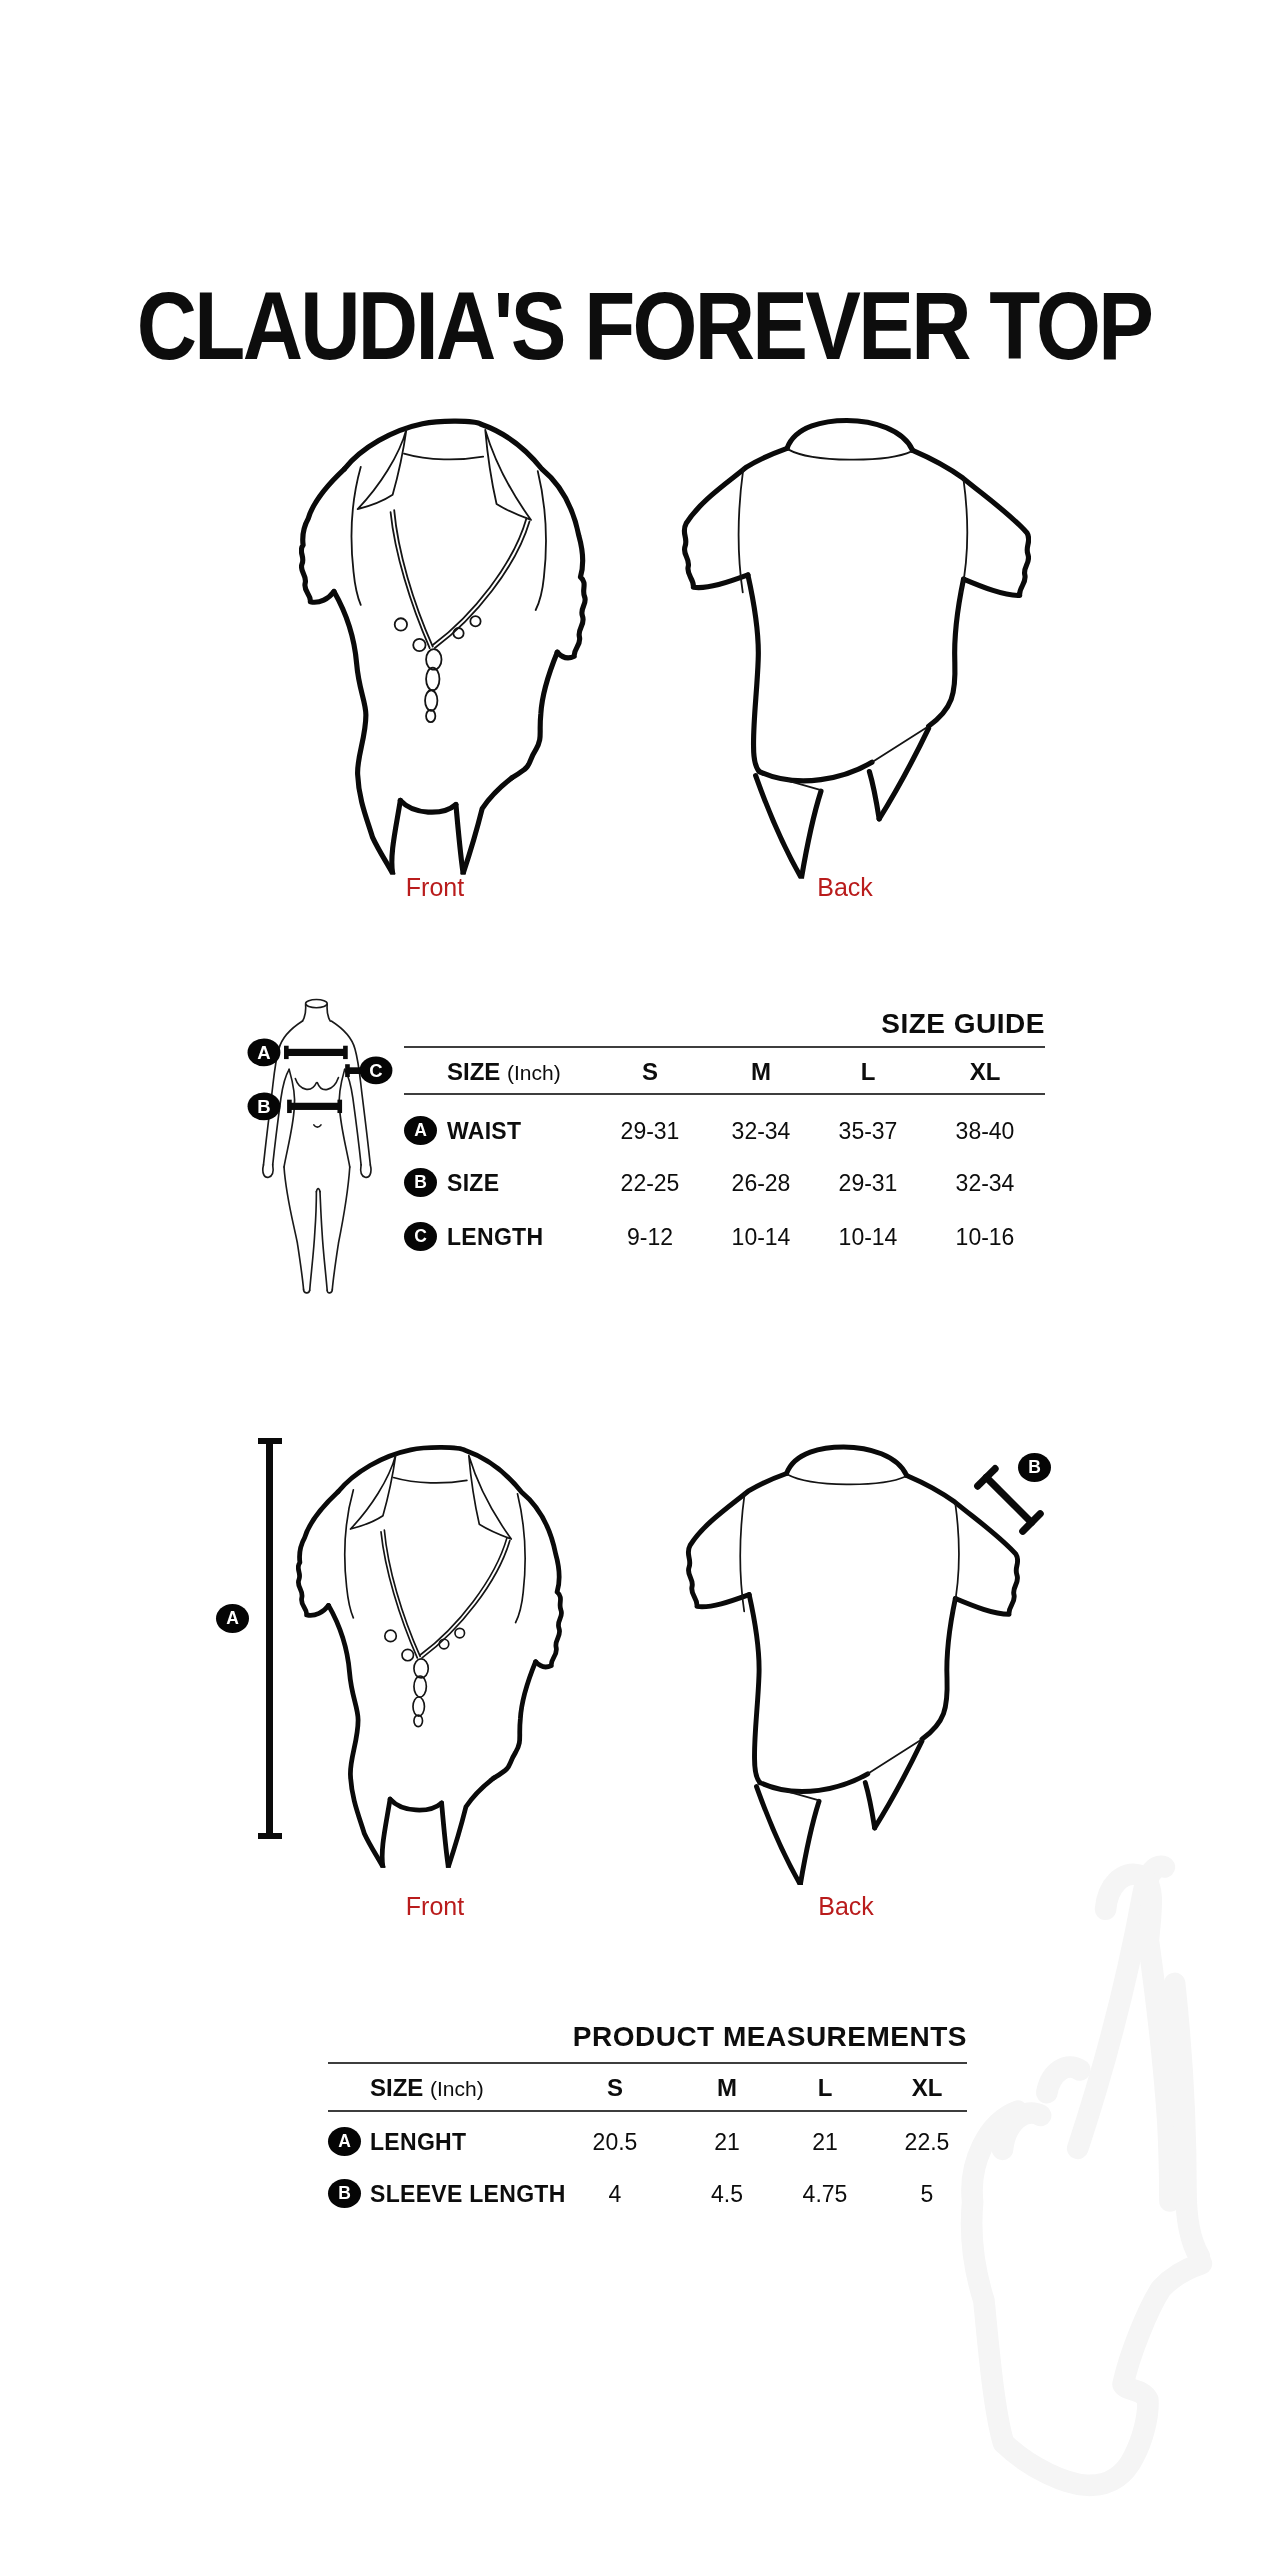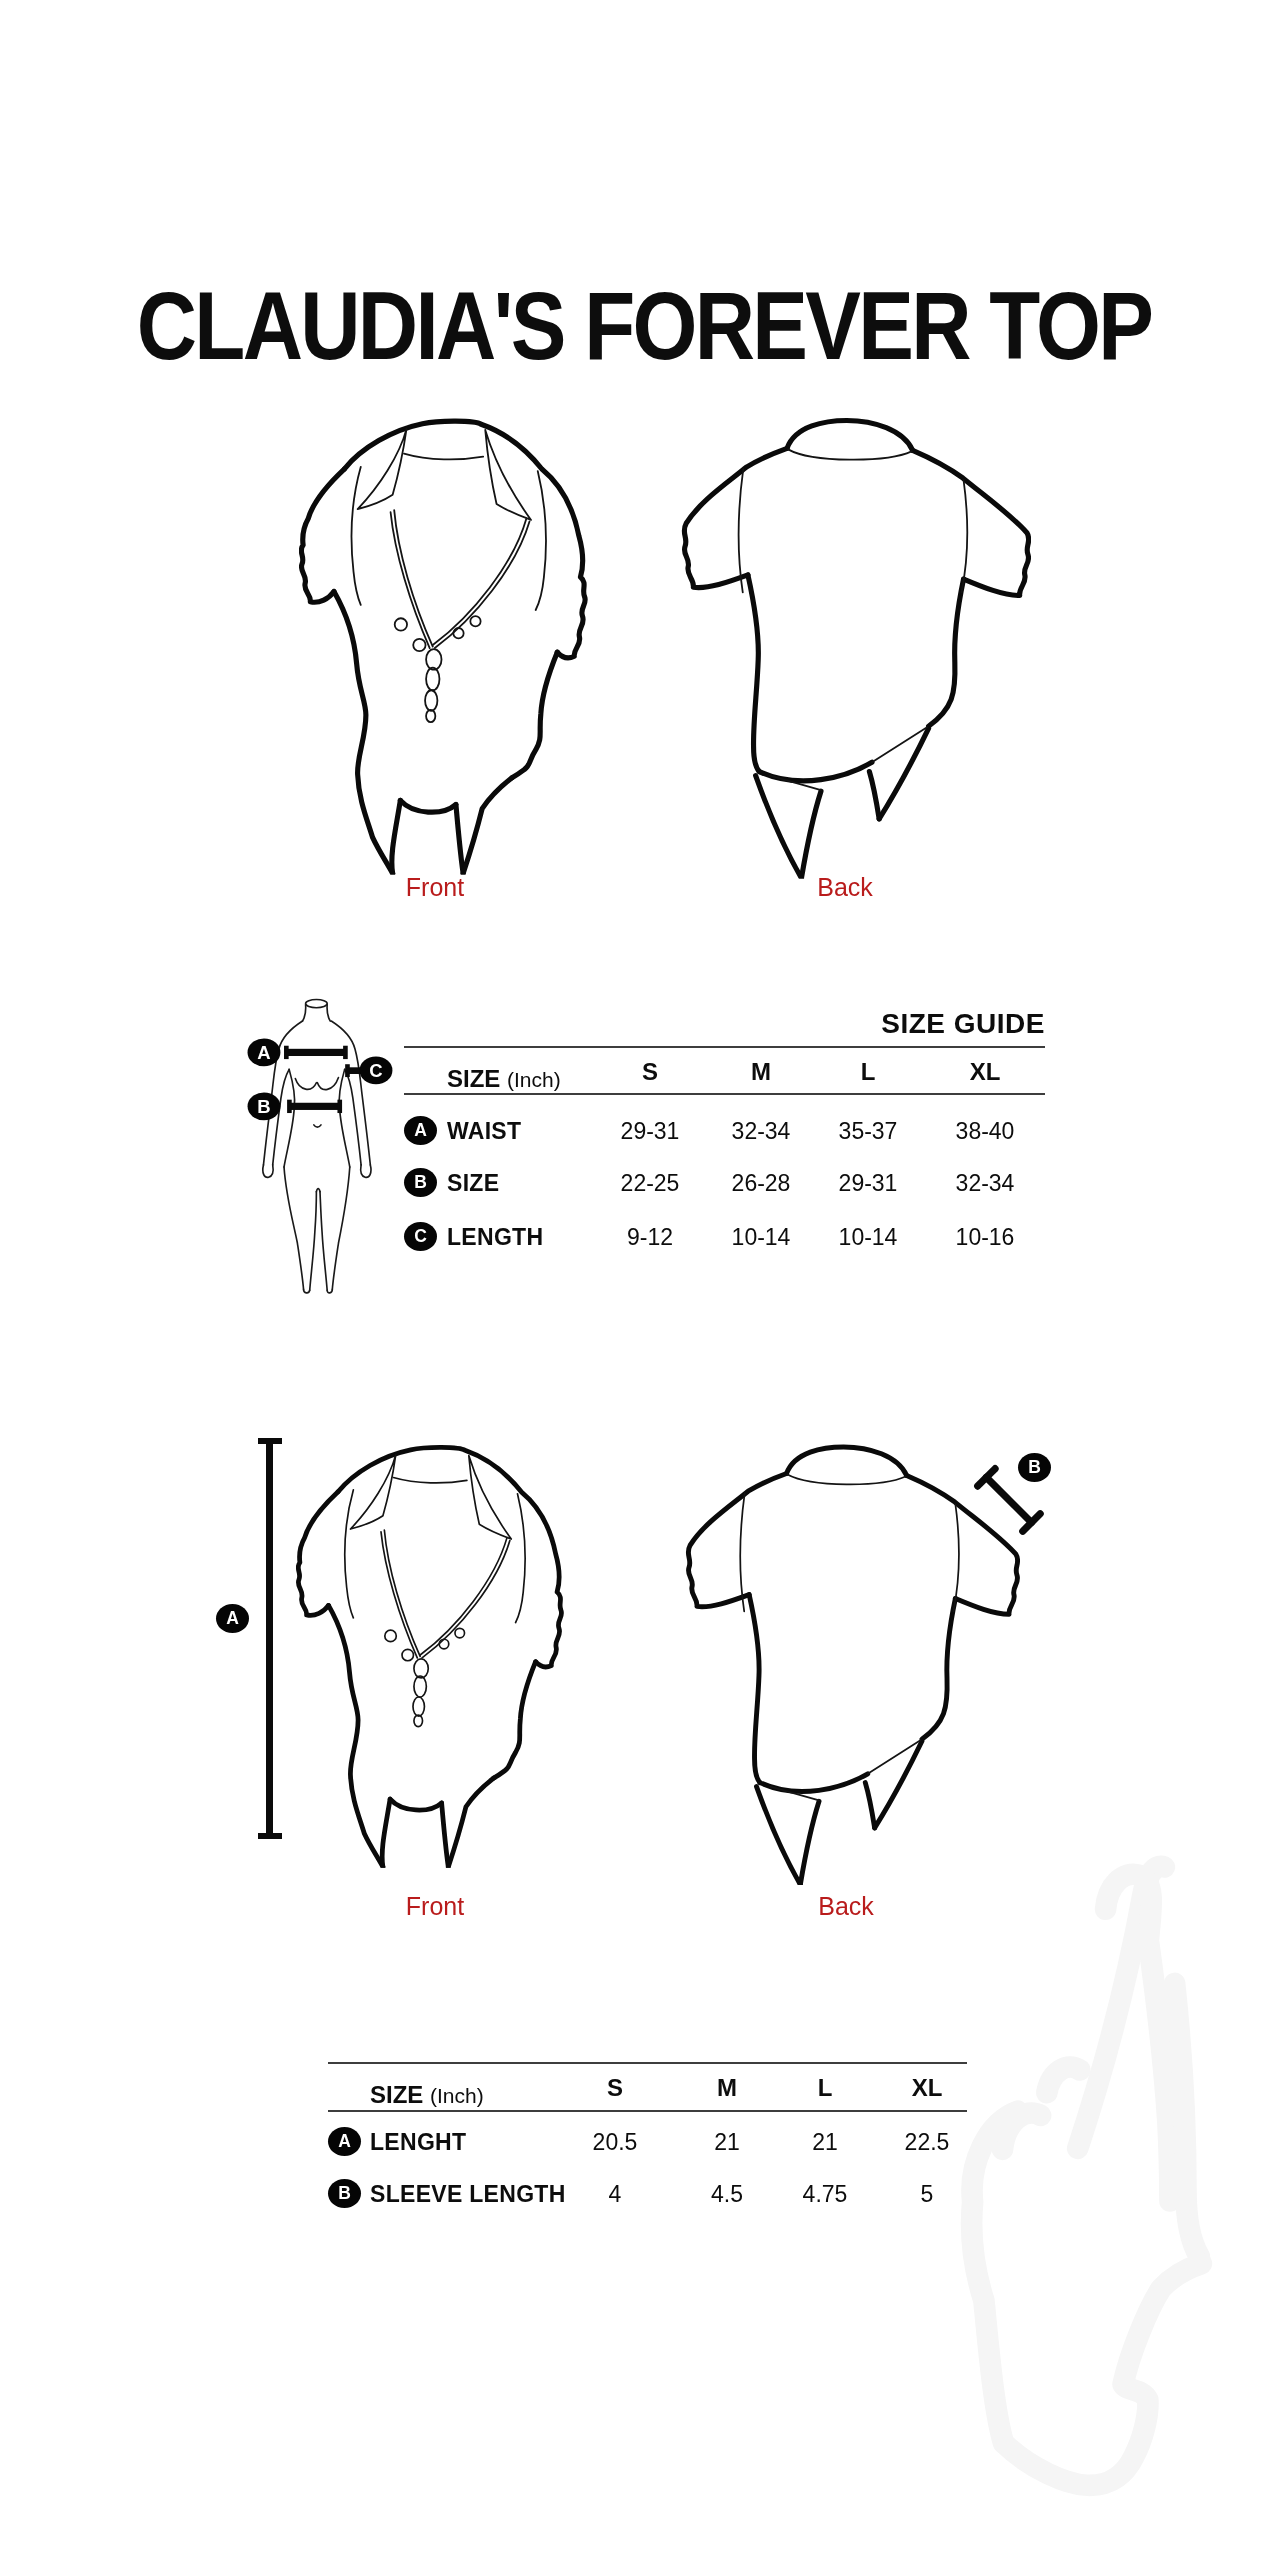--- a/index.html
+++ b/index.html
@@ -7,21 +7,21 @@
           font-family:"Liberation Sans",sans-serif;color:#0d0d0d;}
   .abs{position:absolute;}
   .title{left:0;top:205px;width:1288px;text-align:center;font-size:97px;font-weight:800;
          letter-spacing:-3.1px;transform:scaleX(0.86);white-space:nowrap;}
   .fb-label{transform:translateX(-50%);font-size:25px;color:#b91c1c;white-space:nowrap;}
   .sec-heading{font-size:28px;font-weight:bold;text-align:right;letter-spacing:0.5px;white-space:nowrap;}
   .rule{height:2.1px;background:#3d3d3d;}
   .hdr-cell,.val-cell{transform:translateX(-50%);white-space:nowrap;height:30px;line-height:30px;}
   .hdr-cell{font-size:24px;font-weight:bold;}
   .val-cell{font-size:23px;font-weight:400;}
-  .size-label{font-size:24px;font-weight:bold;white-space:nowrap;height:30px;line-height:43px;}
+  .size-label{font-size:24px;font-weight:bold;white-space:nowrap;height:30px;line-height:30px;}
   .size-label .unit{font-weight:400;font-size:21px;}
   .row-label{font-size:23px;font-weight:bold;letter-spacing:0.3px;white-space:nowrap;height:30px;line-height:30px;}
   .badge{width:33px;height:29px;border-radius:50%;background:#050505;color:#ffffff;
          display:flex;align-items:center;justify-content:center;font-size:17.5px;font-weight:bold;}
   .mline{background:#0a0a0a;}
   svg{display:block;}
 </style>
 </head>
 <body>
 
@@ -195,20 +195,21 @@
       <line x1="30" y1="30" x2="118" y2="118"></line>
       <line x1="13" y1="47" x2="47" y2="13"></line>
       <line x1="101" y1="135" x2="135" y2="101"></line>
     </g>
   </svg>
   <div class="abs badge" style="left:1018px;top:1453px">B</div>
 
   <div class="abs fb-label" style="left:435px;top:1892px">Front</div>
   <div class="abs fb-label" style="left:846px;top:1892px">Back</div>
 
+  <div class="abs sec-heading" style="left:328px;top:2021px;width:639px">PRODUCT MEASUREMENTS</div>
   <div class="abs rule" style="left:328px;top:2062px;width:639px"></div>
 
   <div class="abs size-label" style="left:370px;top:2073px">
     <span>SIZE</span>
     <span class="unit">(Inch)</span>
   </div>
   <div class="abs hdr-cell" style="left:615px;top:2073px">S</div>
   <div class="abs hdr-cell" style="left:727px;top:2073px">M</div>
   <div class="abs hdr-cell" style="left:825px;top:2073px">L</div>
   <div class="abs hdr-cell" style="left:927px;top:2073px">XL</div>

